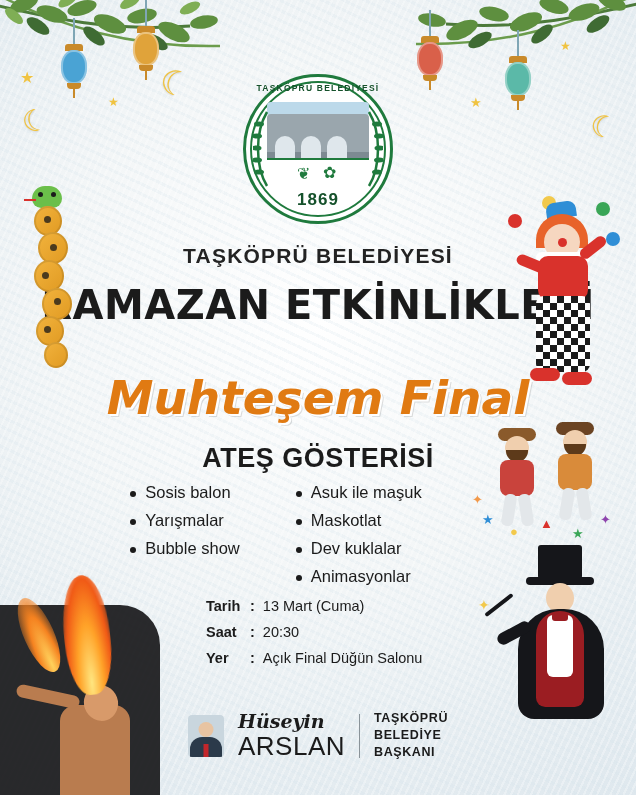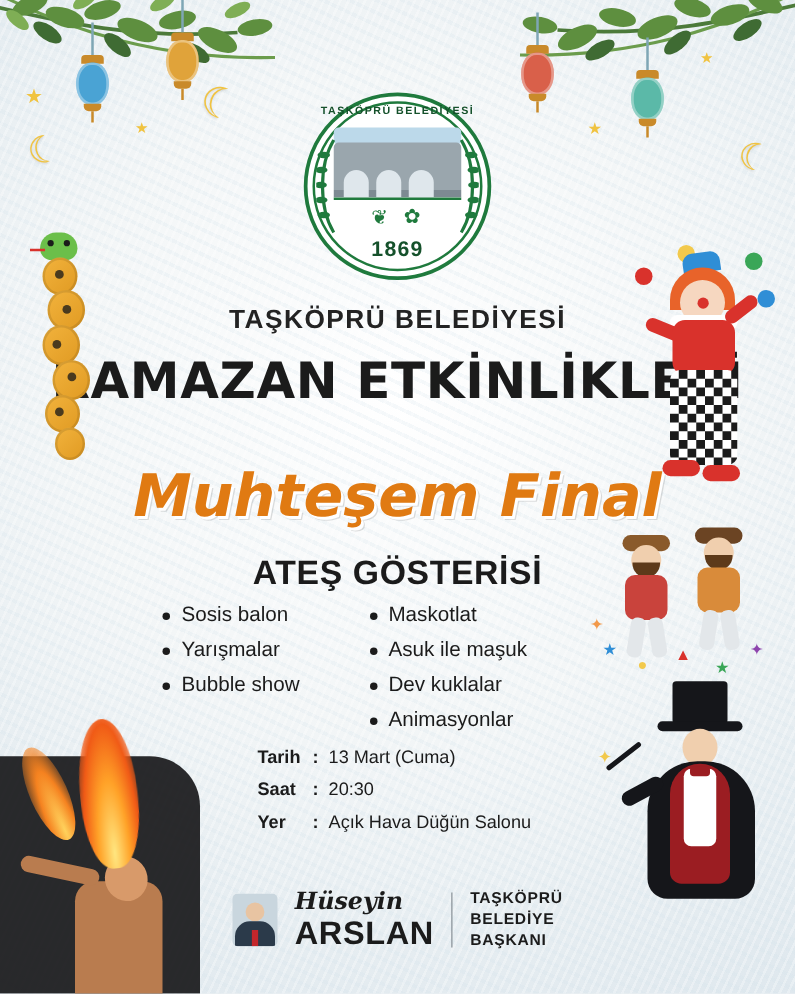--- a/index.html
+++ b/index.html
@@ -86,21 +86,21 @@
 
   
   .footer{position:absolute;bottom:34px;left:0;width:636px;display:flex;align-items:center;justify-content:center;gap:14px;}
   .footer .photo{width:36px;height:42px;border-radius:4px;overflow:hidden;position:relative;background:#c9d6de;}
   .footer .photo .head{position:absolute;left:50%;top:7px;width:15px;height:15px;border-radius:50%;background:#e8c4a2;transform:translateX(-50%);}
   .footer .photo .suit{position:absolute;left:50%;bottom:0;width:32px;height:20px;border-radius:12px 12px 0 0;background:#2b3a4a;transform:translateX(-50%);}
   .footer .photo .tie{position:absolute;left:50%;bottom:0;width:5px;height:13px;background:#c3262b;transform:translateX(-50%);}
   .footer .name{line-height:1;}
   .footer .name .first{font-size:19px;font-weight:bold;font-style:italic;color:#1b1b1b;
         font-family:"DejaVu Serif", serif;}
-  .footer .name .last{font-size:26px;font-weight:bold;color:#1b1b1b;letter-spacing:.5px;margin-top:2px;}
+  .footer .name .last{font-size:26px;font-weight:normal;color:#1b1b1b;letter-spacing:.5px;margin-top:2px;}
   .footer .divider{width:1px;height:44px;background:#8a9399;}
   .footer .office{font-size:12.5px;font-weight:bold;color:#1b1b1b;line-height:1.35;letter-spacing:.6px;}
 
   
   .char{position:absolute;}
 
   
   .clown{right:16px;top:196px;width:120px;height:220px;}
   .clown .hair{position:absolute;left:36px;top:18px;width:52px;height:34px;border-radius:26px 26px 0 0;background:#e8632a;}
   .clown .face{position:absolute;left:44px;top:28px;width:36px;height:36px;border-radius:50%;background:#f6d7c0;}
@@ -301,42 +301,42 @@
   <div class="final">Muhteşem Final</div>
   <div class="subhead">ATEŞ GÖSTERİSİ</div>
 
   <div class="lists">
     <ul>
       <li><span class="dot"></span><span>Sosis balon</span></li>
       <li><span class="dot"></span><span>Yarışmalar</span></li>
       <li><span class="dot"></span><span>Bubble show</span></li>
     </ul>
     <ul>
+      <li><span class="dot"></span><span>Asuk ile maşuk</span></li>
       <li><span class="dot"></span><span>Maskotlat</span></li>
-      <li><span class="dot"></span><span>Asuk ile maşuk</span></li>
       <li><span class="dot"></span><span>Dev kuklalar</span></li>
       <li><span class="dot"></span><span>Animasyonlar</span></li>
     </ul>
   </div>
 
   <div class="info">
     <div class="row">
       <span class="lbl">Tarih</span>
       <span class="colon">:</span>
       <span class="val">13 Mart (Cuma)</span>
     </div>
     <div class="row">
       <span class="lbl">Saat</span>
       <span class="colon">:</span>
       <span class="val">20:30</span>
     </div>
     <div class="row">
       <span class="lbl">Yer</span>
       <span class="colon">:</span>
-      <span class="val">Açık Hava Düğün Salonu</span>
+      <span class="val">Açık Final Düğün Salonu</span>
     </div>
   </div>
 
   <div class="footer">
     <div class="photo">
       <div class="head"></div>
         <div class="suit"></div>
         <div class="tie"></div>
     </div>
     <div class="name">

